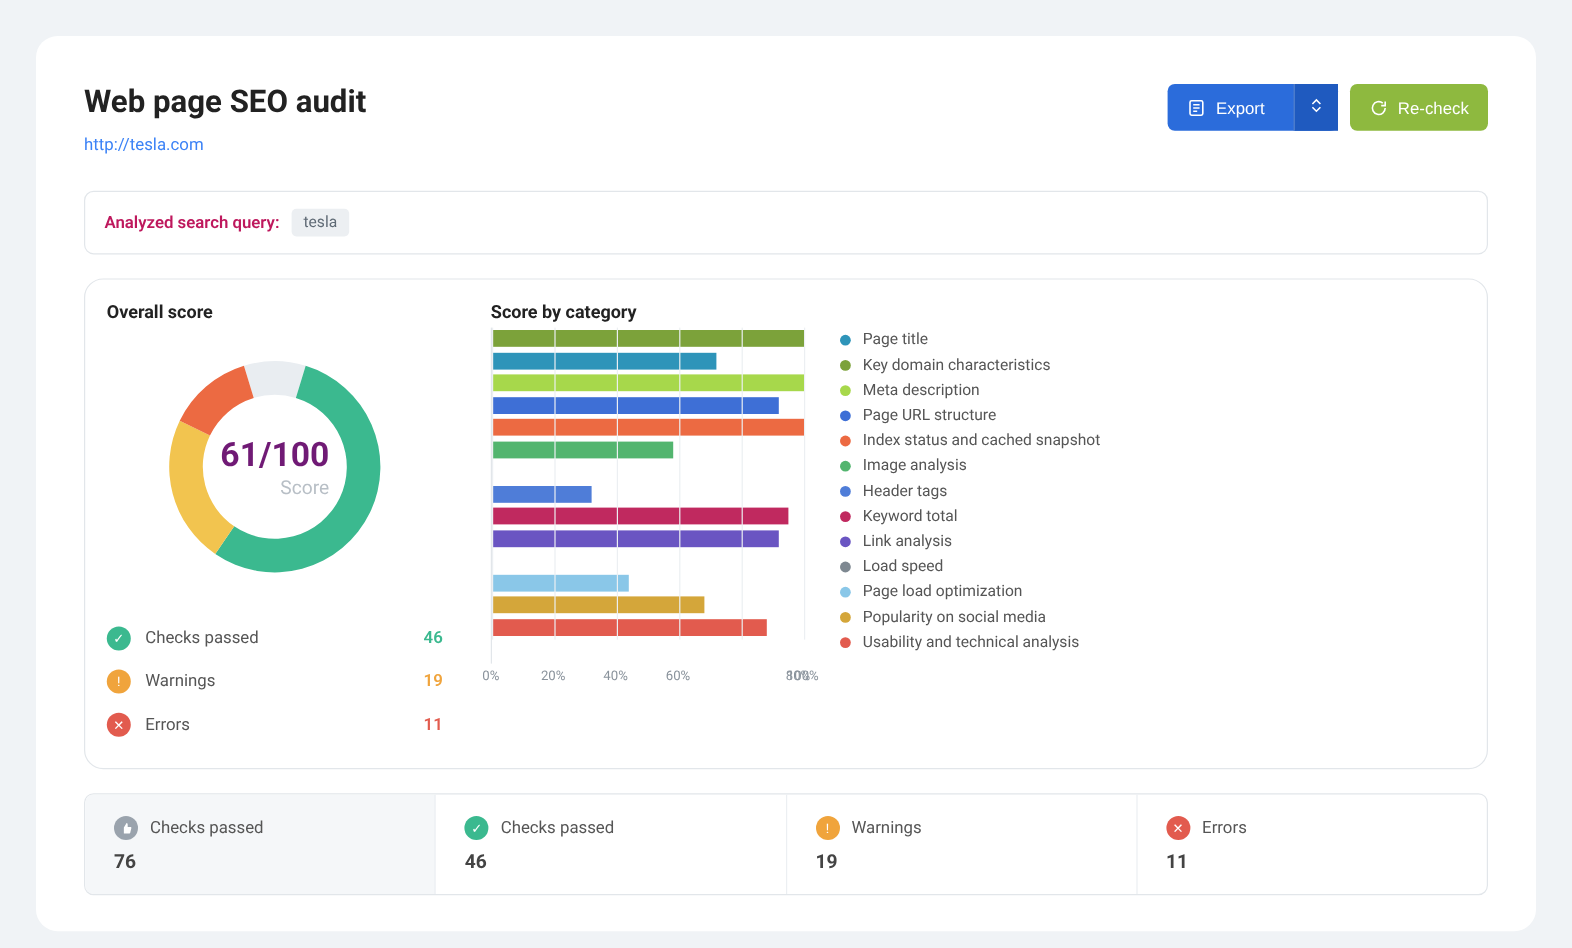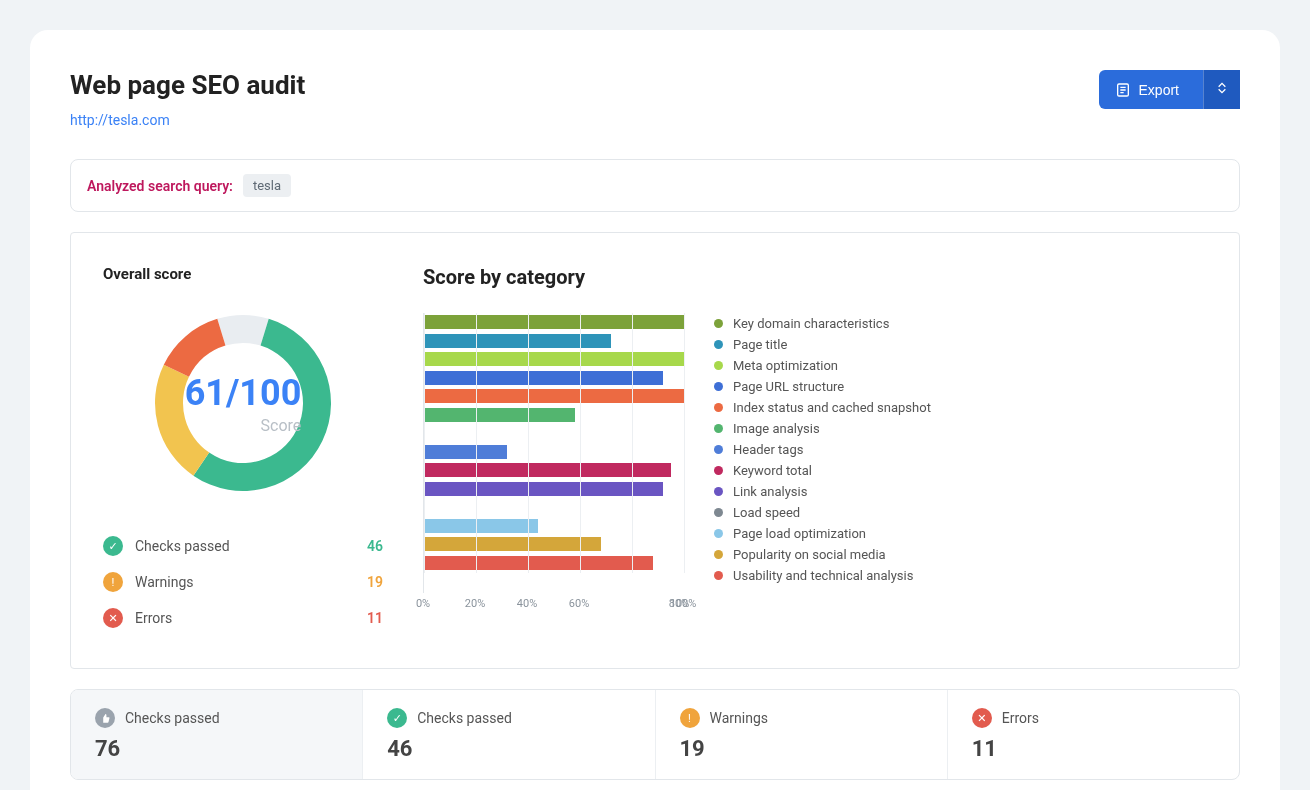--- a/index.html
+++ b/index.html
@@ -10,56 +10,56 @@
 .url { color:#3b82f6; font-size:14px; text-decoration:none; }
 .actions { display:flex; gap:10px; }
 .btn { display:inline-flex; align-items:center; gap:8px; padding:10px 16px; border-radius:6px; font-size:14px; font-weight:500; border:none; cursor:pointer; color:#fff; }
 .btn-export { background:#2b6cdb; padding:0; }
 .btn-export .main { display:inline-flex; align-items:center; gap:8px; padding:10px 16px; }
 .btn-export .caret { border-left:1px solid rgba(255,255,255,.25); padding:10px 10px; background:#1f5abf; }
 .btn-recheck { background:#8eb93f; }
 .search-row { border:1px solid #e2e6ea; border-radius:8px; padding:14px 16px; margin:30px 0 20px; display:flex; align-items:center; gap:10px; font-size:14px; }
 .search-row .label { font-weight:600; color:#be185d; }
 .search-row .tag { background:#eceff2; padding:4px 10px; border-radius:4px; color:#5f6a75; font-size:13px; }
-.panel { border:1px solid #e2e6ea; border-radius:4px; padding:32px; display:flex; gap:40px; margin-bottom:20px; }
+.panel { border:1px solid #e2e6ea; border-radius:16px; padding:18px; display:flex; gap:40px; margin-bottom:20px; }
 .overall { flex:0 0 280px; }
 .overall h3 { font-size:15px; font-weight:700; margin-bottom:20px; color:#222; }
 .donut-wrap { position:relative; width:200px; height:200px; margin:0 auto 25px; }
 .donut-center { position:absolute; top:50%; left:50%; transform:translate(-50%,-50%); text-align:center; }
-.donut-center .score { font-size:36px; font-weight:700; color:#3b82f6; }
+.donut-center .score { font-size:28px; font-weight:700; color:#701a75; }
 .donut-center .label { font-size:16px; color:#b8bfc6; margin-top:2px;text-align:right; }
 .stat-row { display:flex; align-items:center; gap:12px; padding:8px 0; font-size:14px; }
 .stat-row .sicon { width:20px; height:20px; border-radius:50%; display:inline-flex; align-items:center; justify-content:center; color:#fff; font-size:11px; flex-shrink:0; }
 .ic-check { background:#3bb98f; }
 .ic-warn { background:#f0a43c; }
 .ic-err { background:#e25b4e; }
 .stat-row .slabel { color:#555; flex:1; }
 .stat-row .sval { font-weight:600; }
 .sval.v-check{color:#3bb98f;} .sval.v-warn{color:#f0a43c;} .sval.v-err{color:#e25b4e;}
 .bycat { flex:1; }
-.bycat h3 { font-size:20px; font-weight:700; margin-bottom:24px; color:#222; }
+.bycat h3 { font-size:15px; font-weight:700; margin-bottom:4px; color:#222; }
 .bycat-inner { display:flex; gap:30px; }
 .bars-col { flex:0 0 260px; }
 .bars { position:relative; height:280px; border-left:1px solid #e2e6ea; }
 .grid-line { position:absolute; top:0; bottom:20px; width:1px; background:#eceff2; }
 .barrow { height:18.5px; display:flex; align-items:center; }
 .bar { height:14px; }
 .axis { position:relative; height:16px; margin-top:4px; font-size:11px; color:#8a939c; }
 .axis span { position:absolute; transform:translateX(-50%); }
 .legend { font-size:13px; color:#555; }
 .legend-item { display:flex; align-items:center; gap:10px; padding:3px 0; }
 .dot { width:9px; height:9px; border-radius:50%; flex-shrink:0; }
 .summary { display:flex; border:1px solid #e2e6ea; border-radius:8px; overflow:hidden; }
 .summary-cell { flex:1; padding:18px 24px; border-right:1px solid #eceff2; }
 .summary-cell:last-child { border-right:none; }
 .summary-cell.shaded { background:#f5f7f9; }
 .summary-cell .top { display:flex; align-items:center; gap:10px; font-size:14px; color:#555; margin-bottom:8px; }
 .summary-cell .sicon { width:20px; height:20px; border-radius:50%; display:inline-flex; align-items:center; justify-content:center; color:#fff; font-size:11px; }
 .ic-thumb { background:#9aa3ad; }
-.summary-cell .num { font-size:22px; font-weight:700; color:#444; }
+.summary-cell .num { font-size:16px; font-weight:700; color:#444; }
 svg.ico { width:16px; height:16px; }
 </style>
 </head>
 <body>
 
 <div class="card">
 
   <div class="header">
     <div class="title-block">
       <h1>Web page SEO audit</h1>
@@ -73,20 +73,26 @@
               <path d="M8 8h8M8 12h8M8 16h5" stroke="#fff" stroke-width="2"></path>
             </svg>
           <span>Export</span>
         </span>
         <span class="caret">
           <svg class="ico" viewBox="0 0 24 24">
               <path d="M7 10l5-5 5 5M7 14l5 5 5-5" fill="none" stroke="#fff" stroke-width="2"></path>
             </svg>
         </span>
       </button>
+      <button class="btn btn-recheck">
+        <svg class="ico" viewBox="0 0 24 24">
+            <path d="M20 12a8 8 0 1 1-3-6.2M20 4v5h-5" fill="none" stroke="#fff" stroke-width="2"></path>
+          </svg>
+        <span>Re-check</span>
+      </button>
     </div>
   </div>
 
   <div class="search-row">
     <span class="label">Analyzed search query:</span>
     <span class="tag">tesla</span>
   </div>
 
   <div class="panel">
 
@@ -181,30 +187,30 @@
               <span style="left: 0px;">0%</span>
               <span style="left: 52px;">20%</span>
               <span style="left: 104px;">40%</span>
               <span style="left: 156px;">60%</span>
               <span style="left: 208px; margin-left: 48px;">80%</span>
               <span style="left: 260px;">100%</span>
             </div>
         </div>
         <div class="legend" id="legend">
             <div class="legend-item">
+              <span class="dot" style="background:#2e94b9"></span>
+              <span>Page title</span>
+            </div>
+            <div class="legend-item">
               <span class="dot" style="background:#7ca23a"></span>
               <span>Key domain characteristics</span>
             </div>
             <div class="legend-item">
-              <span class="dot" style="background:#2e94b9"></span>
-              <span>Page title</span>
-            </div>
-            <div class="legend-item">
               <span class="dot" style="background:#a7d84b"></span>
-              <span>Meta optimization</span>
+              <span>Meta description</span>
             </div>
             <div class="legend-item">
               <span class="dot" style="background:#3e6fd6"></span>
               <span>Page URL structure</span>
             </div>
             <div class="legend-item">
               <span class="dot" style="background:#ec6a42"></span>
               <span>Index status and cached snapshot</span>
             </div>
             <div class="legend-item">

